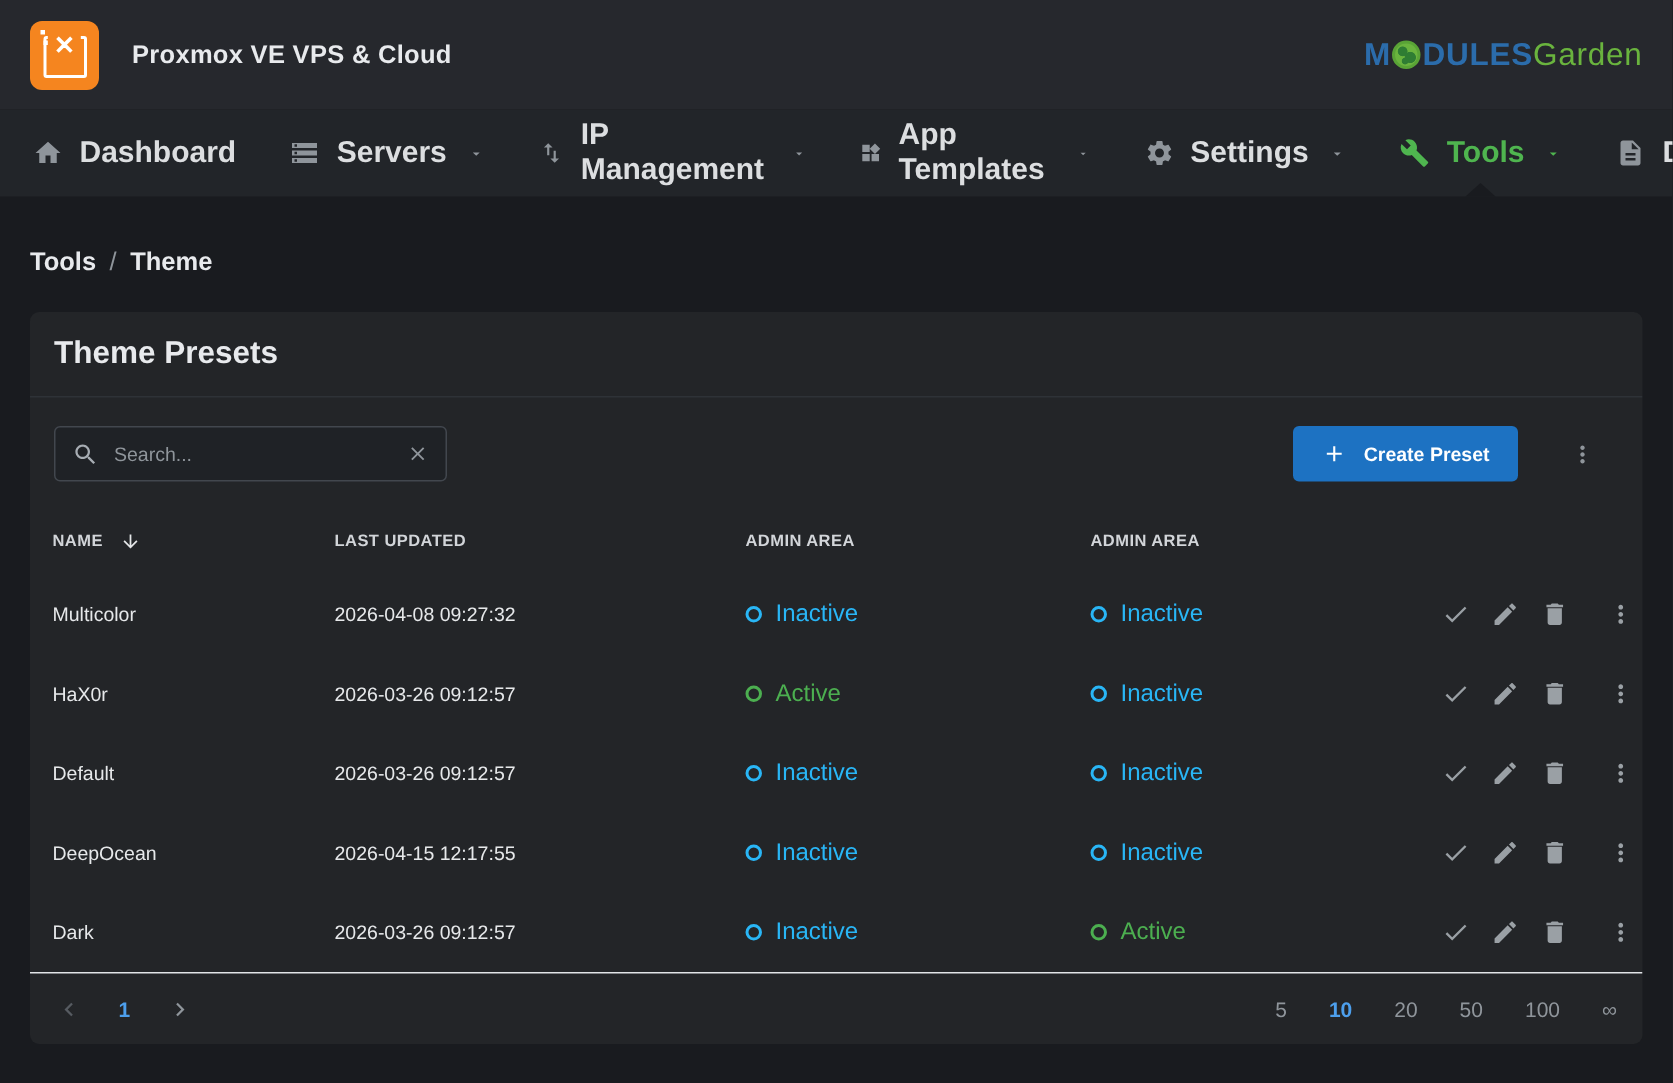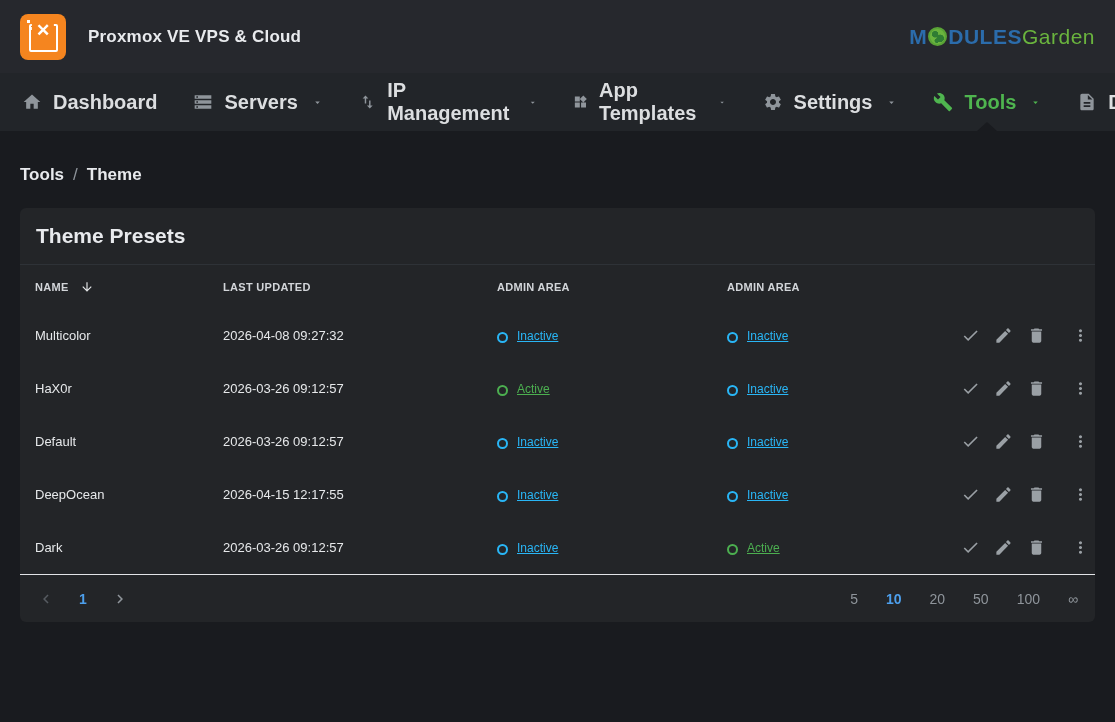--- a/index.html
+++ b/index.html
@@ -74,21 +74,21 @@
   .btn-primary .picon{width:17px; height:17px;}
   .kebab{width:18px; height:18px; color:var(--muted); margin-left:34px; margin-right:15px; cursor:pointer;}
 
   
   .thead,.trow{display:grid; grid-template-columns:188px 274px 230px 220px 1fr; align-items:center; padding-left:15px;}
   .thead{height:44px; font-size:11px; font-weight:bold; color:#d2d5d9; letter-spacing:.3px;}
   .th{display:flex; align-items:center; gap:11px;}
   .sort-icon{width:14px; height:14px; color:#e4e6e8;}
   .trow{height:53px; font-size:13px;}
   .cell{color:#e6e8ea;}
-  .status{display:flex; align-items:flex-end; gap:9px; font-size:12px;text-decoration:underline;}
+  .status{display:flex; align-items:center; gap:9px; font-size:16px;}
   .ring{width:11px; height:11px; border-radius:50%; border:2.5px solid currentColor; flex:0 0 auto;}
   .status.blue{color:var(--status-blue);}
   .status.green{color:var(--status-green);}
   .actions{display:flex; align-items:center; justify-content:flex-end; padding-right:14px;}
   .act{width:19px; height:19px; color:#9aa0a5; margin-left:14px; cursor:pointer;}
   .act.more{margin-left:25px;}
 
   
   .pagination{border-top:1px solid var(--light-divider); height:48px; display:flex; align-items:center; padding:0 17px;}
   .pg-arrow{width:18px; height:18px; cursor:pointer;}
@@ -182,20 +182,41 @@
 <div class="content">
   <div class="breadcrumb">
     <span>Tools</span>
     <span class="sep">/</span>
     <span>Theme</span>
   </div>
 
   <div class="card">
     <div class="card-header">Theme Presets</div>
 
+    <div class="toolbar">
+      <div class="search-box">
+        <svg class="sicon" viewBox="0 0 24 24" fill="currentColor">
+            <path d="M15.5 14h-.79l-.28-.27C15.41 12.59 16 11.11 16 9.5 16 5.91 13.09 3 9.5 3S3 5.91 3 9.5 5.91 16 9.5 16c1.61 0 3.09-.59 4.23-1.57l.27.28v.79l5 5L20.49 19l-5-5zm-6 0C7.01 14 5 11.99 5 9.5S7.01 5 9.5 5 14 7.01 14 9.5 11.99 14 9.5 14z"></path>
+          </svg>
+        <input type="text" placeholder="Search..." style="">
+        <svg class="clear" viewBox="0 0 24 24" fill="currentColor">
+            <path d="M19 6.41L17.59 5 12 10.59 6.41 5 5 6.41 10.59 12 5 17.59 6.41 19 12 13.41 17.59 19 19 17.59 13.41 12z"></path>
+          </svg>
+      </div>
+      <div class="toolbar-spacer"></div>
+      <button class="btn-primary">
+        <svg class="picon" viewBox="0 0 24 24" fill="currentColor">
+            <path d="M19 13h-6v6h-2v-6H5v-2h6V5h2v6h6v2z"></path>
+          </svg>
+        <span>Create Preset</span>
+      </button>
+      <svg class="kebab" viewBox="0 0 24 24" fill="currentColor">
+          <path d="M12 8c1.1 0 2-.9 2-2s-.9-2-2-2-2 .9-2 2 .9 2 2 2zm0 2c-1.1 0-2 .9-2 2s.9 2 2 2 2-.9 2-2-.9-2-2-2zm0 6c-1.1 0-2 .9-2 2s.9 2 2 2 2-.9 2-2-.9-2-2-2z"></path>
+        </svg>
+    </div>
 
     <div class="thead">
       <div class="th">
         <span>NAME</span>
         <svg class="sort-icon" viewBox="0 0 24 24" fill="currentColor">
             <path d="M20 12l-1.41-1.41L13 16.17V4h-2v12.17l-5.58-5.59L4 12l8 8 8-8z"></path>
           </svg>
       </div>
       <div class="th">
           <span>LAST UPDATED</span>

